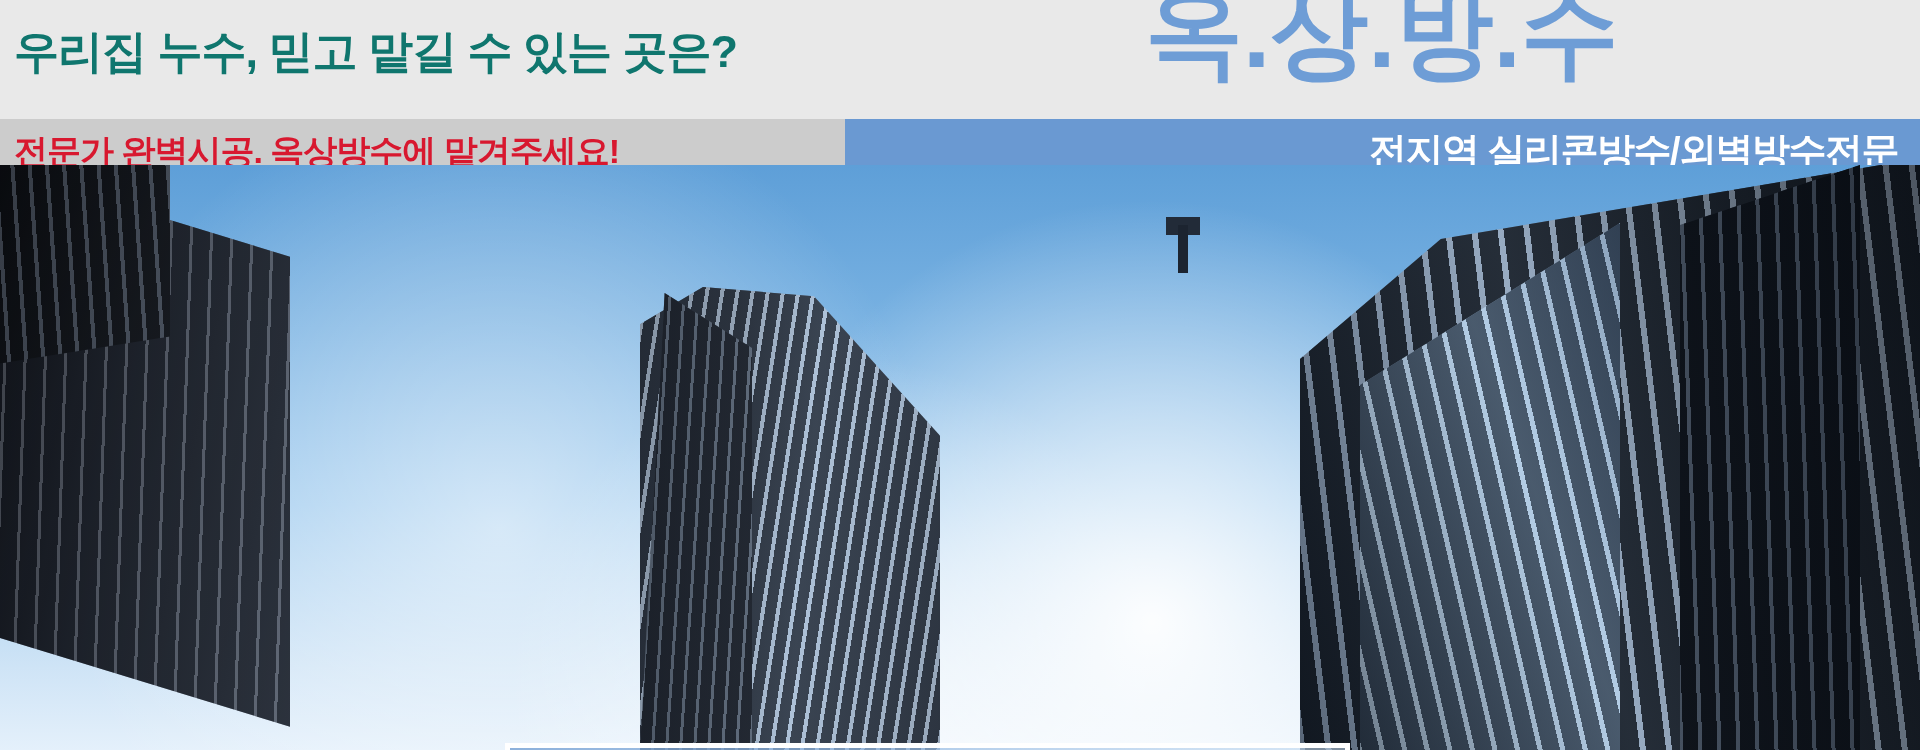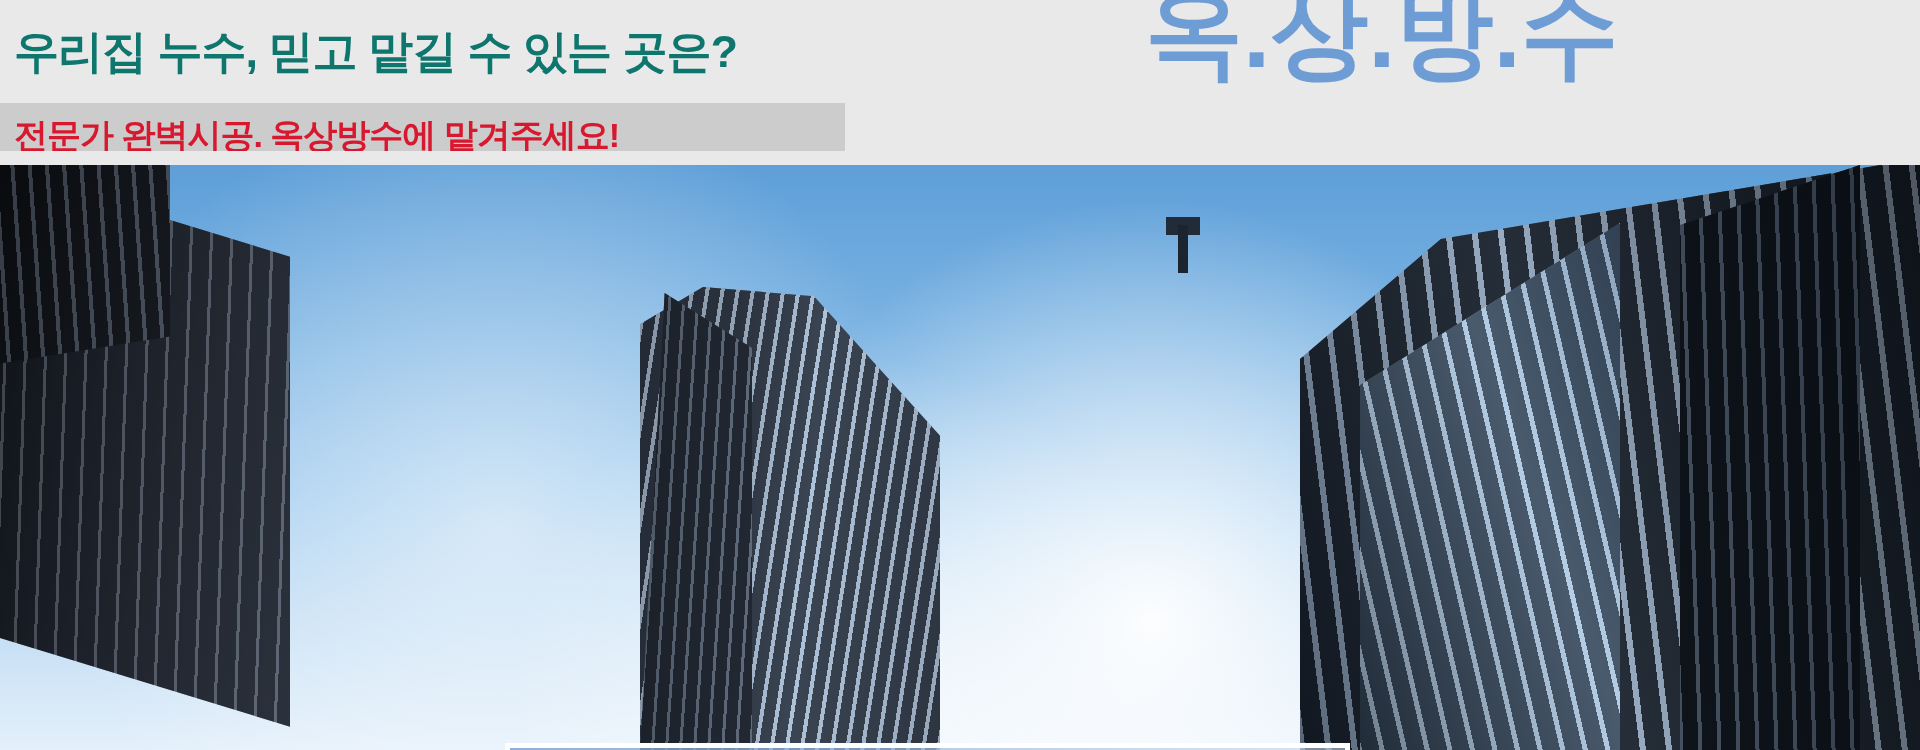--- a/index.html
+++ b/index.html
@@ -24,21 +24,21 @@
     letter-spacing:-1px; white-space:nowrap;
   }
   .logo{
     position:absolute; left:1145px; top:-16px;
     font-size:98px; font-weight:bold; color:#6e9dd6;
     letter-spacing:0px; white-space:nowrap; line-height:1;
   }
 
   
   .strip{
-    position:absolute; top:103px; height:48px; overflow:hidden;
+    position:absolute; top:119px; height:48px; overflow:hidden;
   }
   .strip-gray{
     left:0; width:845px; background:#cccccc;
   }
   .strip-blue{
     left:845px; width:1075px; background:#6a99d2;
   }
   .strip-gray-text{
     position:absolute; left:14px; top:10px;
     font-size:34px; font-weight:bold; color:#d8182f;
@@ -180,20 +180,23 @@
 
   <div class="header-zone">
     <div class="headline">우리집 누수, 믿고 맡길 수 있는 곳은?</div>
     <div class="logo">옥.상.방.수</div>
   </div>
 
   <div class="strip strip-gray">
     <div class="strip-gray-text">전문가 완벽시공. 옥상방수에 맡겨주세요!</div>
   </div>
 
+  <div class="strip strip-blue">
+    <div class="strip-blue-text">전지역 실리콘방수/외벽방수전문</div>
+  </div>
 
   <div class="photo">
     <div class="sky"></div>
 
     <div class="bldg-left"></div>
     <div class="bldg-left2"></div>
 
     <div class="bldg-right"></div>
     <div class="bldg-right-mid"></div>
     <div class="bldg-right-wing"></div>

